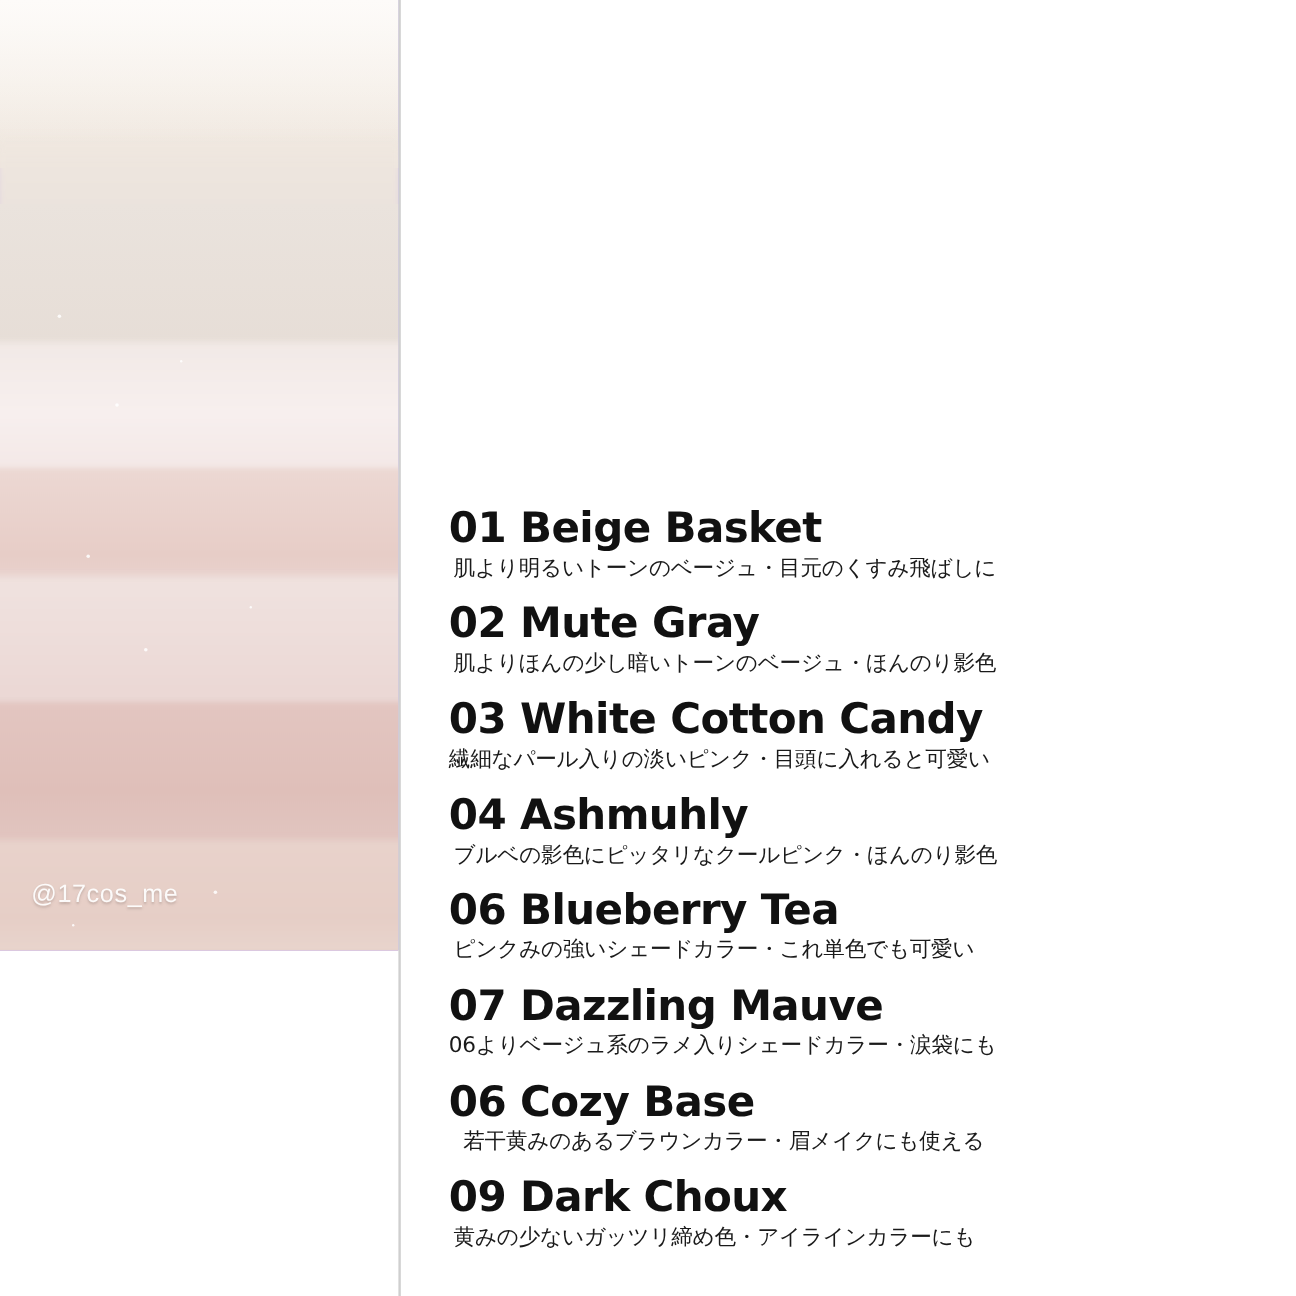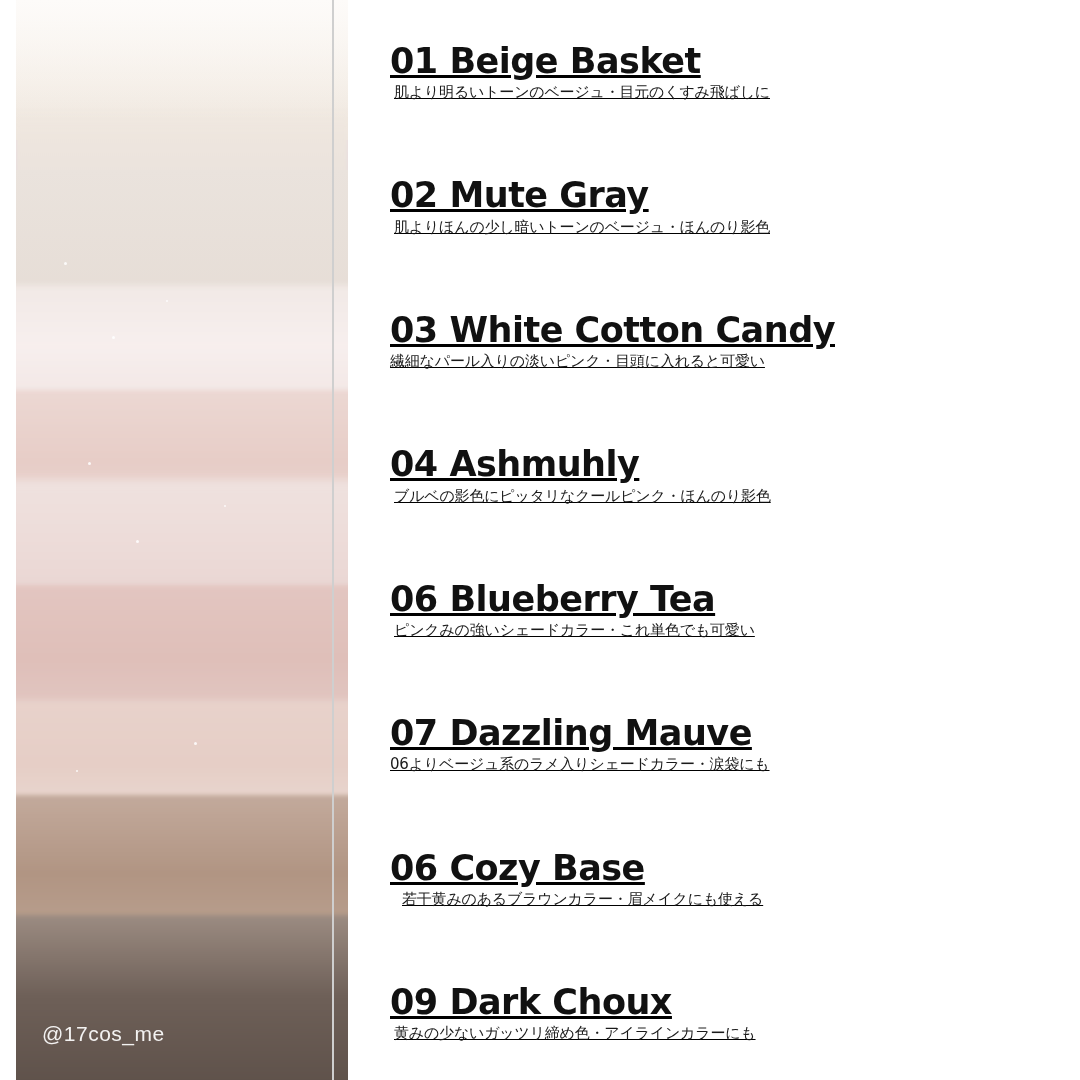--- a/index.html
+++ b/index.html
@@ -18,25 +18,24 @@
     width: 1080px;
     height: 1080px;
     display: flex;
     background: #ffffff;
   }
 
   
   .swatch-panel {
     position: relative;
     width: 332px;
-    height: 1080px;
+    height: 792px;
     flex: 0 0 332px;
     overflow: hidden;
     background: #8b5cf6;
-    margin-left: 16px;
   }
   .swatch-stack {
     position: absolute;
     inset: 0;
   }
   .band {
     position: absolute;
     left: -10px;
     right: -10px;
   }
@@ -78,40 +77,39 @@
   }
 
   
   .list-panel {
     position: relative;
     flex: 1 1 auto;
     padding: 42px 48px 30px 42px;
     box-sizing: border-box;
     display: flex;
     flex-direction: column;
-    justify-content: space-between;
-    text-decoration: underline;
+    justify-content: flex-end;
   }
   .shade {
     margin-bottom: 16px;
   }
   .shade:last-child { margin-bottom: 7px; }
   .shade-title {
     font-family: "DejaVu Sans", sans-serif;
     font-weight: 700;
     font-size: 35px;
     line-height: 1.12;
     color: #111111;
     letter-spacing: -0.5px;
     margin: 0 0 2px 0;
     white-space: nowrap;
   }
   .shade-desc {
     font-family: "DejaVu Sans", sans-serif;
-    font-size: 15px;
+    font-size: 18px;
     line-height: 1.25;
     color: #1a1a1a;
     margin: 0;
     white-space: nowrap;
     letter-spacing: -0.2px;
   }
   .desc-indent-1 { padding-left: 4px; }
   .desc-indent-2 { padding-left: 12px; }
 </style>
 </head>

